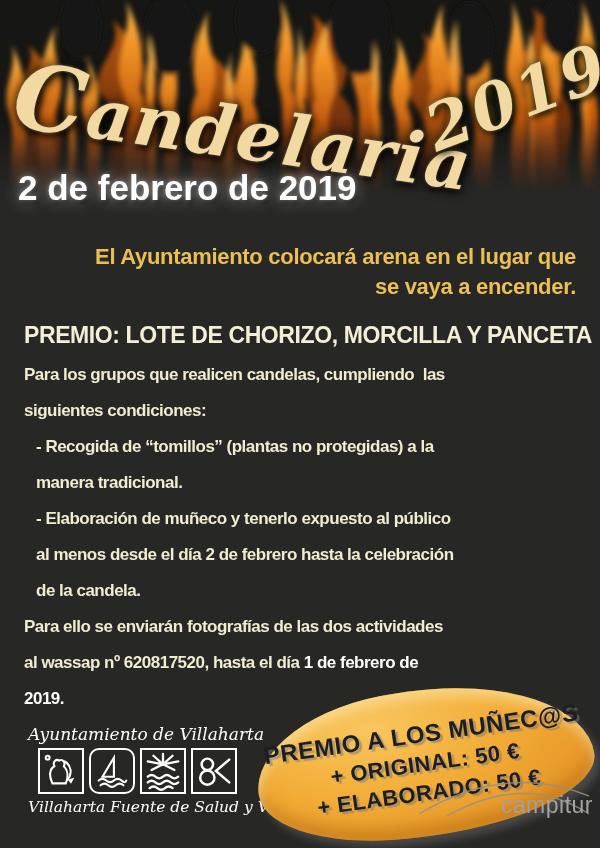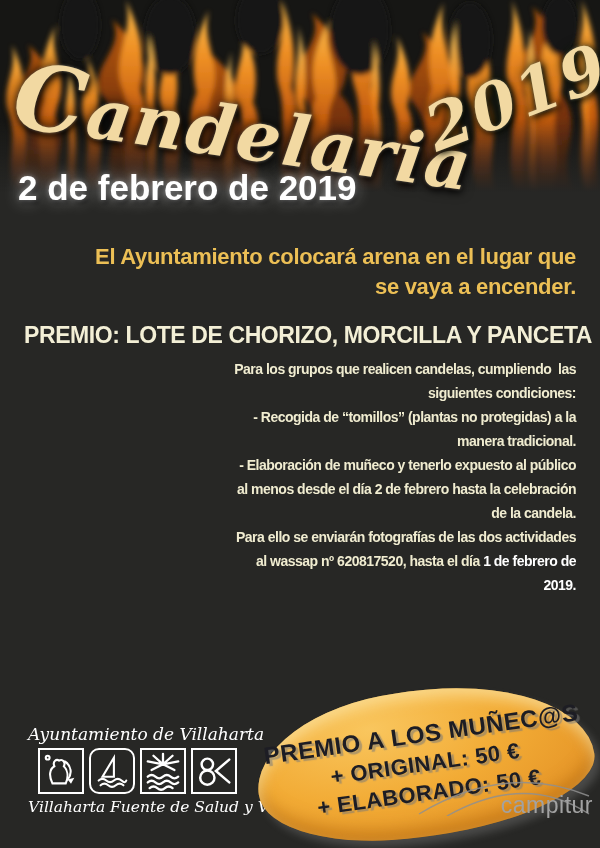--- a/index.html
+++ b/index.html
@@ -32,21 +32,21 @@
     font-size:35px; font-weight:800; color:#ffffff; white-space:pre;
     text-shadow:0 0 16px rgba(255,255,255,.55), 0 0 5px rgba(255,255,255,.35), 2px 3px 4px rgba(0,0,0,.95);
   }
   
   .content {
     position:absolute; top:224px; left:0; width:600px;
     padding:0 24px; box-sizing:border-box; font-weight:bold;
   }
   .p { white-space:pre; margin:0; }
   .p-gold { color:#ecbf55; font-size:22px; line-height:30px; letter-spacing:-.3px; text-align:center; }
-  .p-cream { color:#f0ecd0; font-size:14px; line-height:24px; letter-spacing:-.5px; text-align:right; }
+  .p-cream { color:#f0ecd0; font-size:17px; line-height:36px; letter-spacing:-.5px; text-align:left; }
   .mt1 { margin-top:18px;text-align:right; }
   .premio { margin-top:20px; color:#f3efd6; font-size:23px; line-height:26px; letter-spacing:-.4px; text-align:center; white-space:pre; }
   .intro { margin-top:9px; }
   .bullet { padding-left:12px; }
   .w { color:#ffffff; }
   
   .town-logo { position:absolute; left:28px; top:724px; width:218px; text-align:right; color:#fff; }
   .logo-line1 { font-family:"DejaVu Serif", serif; font-style:italic; font-size:17px; white-space:nowrap; }
   .icons-row { display:flex; justify-content:center; gap:5px; margin-top:4px; }
   .icon-box { width:46px; height:46px; border:2.5px solid #fff; box-sizing:border-box;

